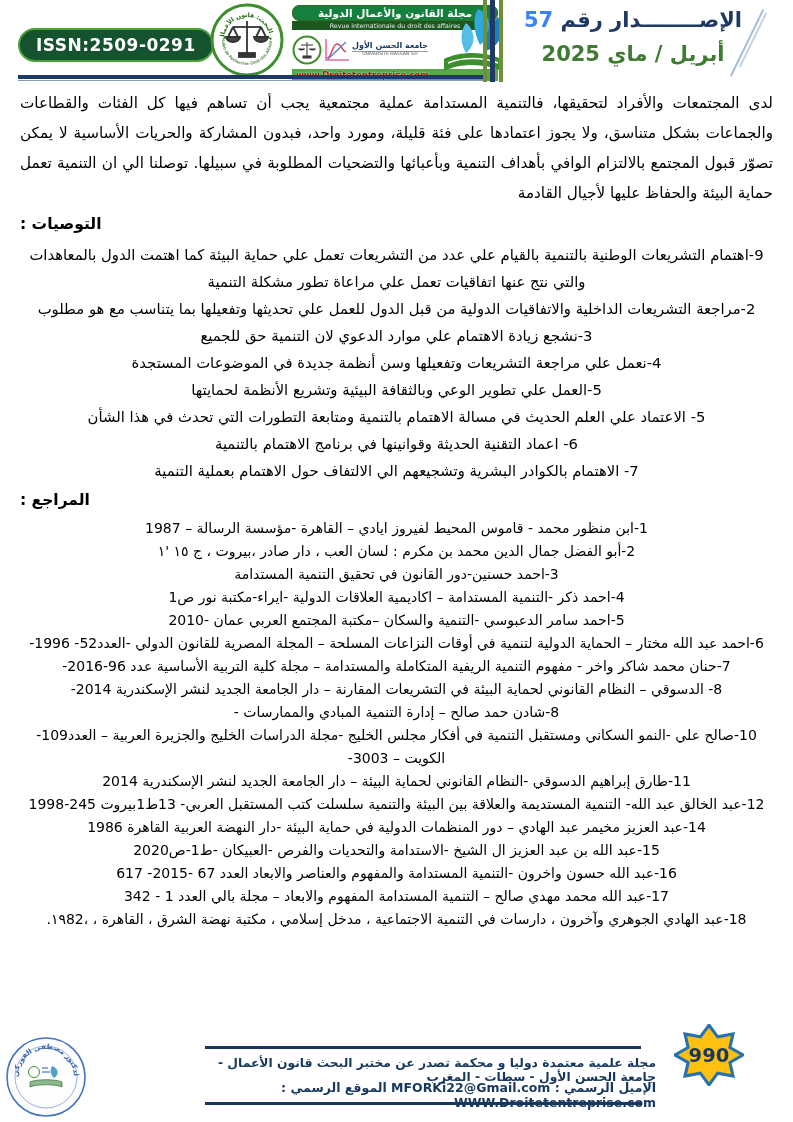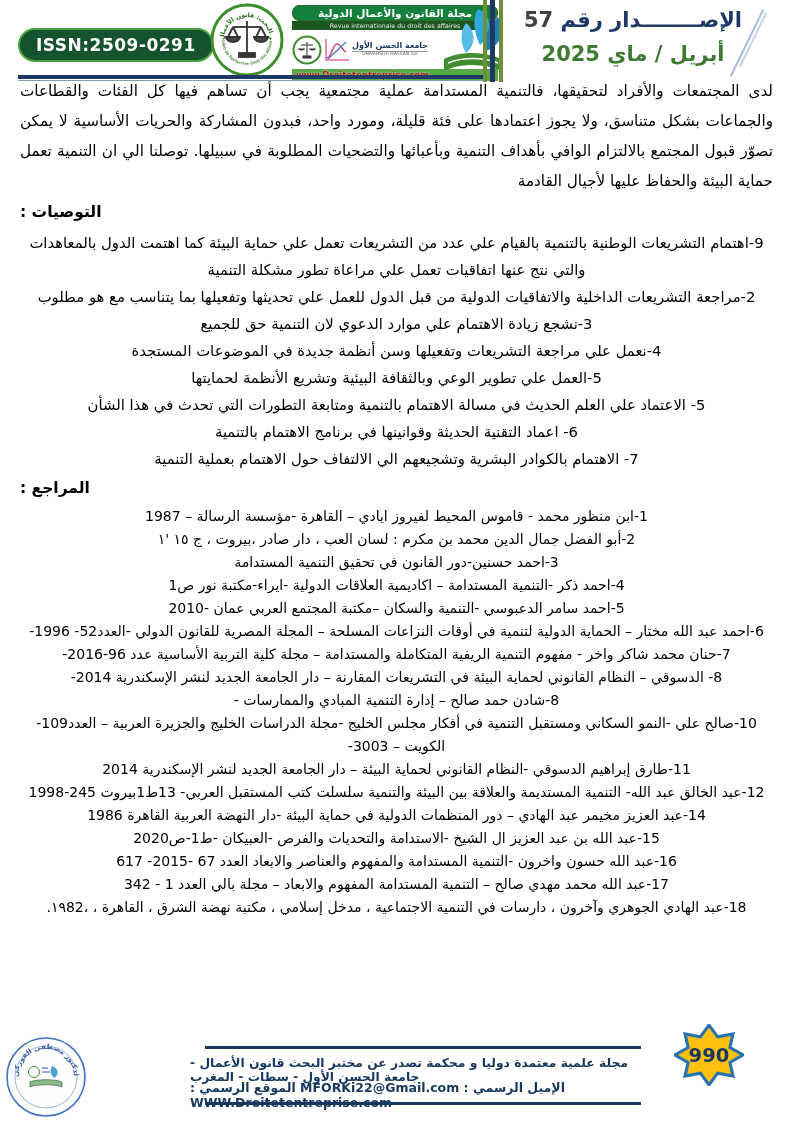--- a/index.html
+++ b/index.html
@@ -23,36 +23,36 @@
           text-align:left;padding:1px 4px;text-shadow:0 0 2px #fff;}
   .book-leaves{position:absolute;right:-10px;top:2px;}
   .hdr-rule{position:absolute;left:18px;top:75px;width:465px;height:4px;background:#1F3864;}
   .hdr-rule2{position:absolute;left:18px;top:80px;width:465px;height:1px;background:#8a9ab5;}
   .vbar{position:absolute;top:0;height:82px;width:4px;}
   .vbar.b1{left:483px;background:#6E8F3C;}
   .vbar.b2{left:490px;background:#1F3864;width:5px;}
   .vbar.b3{left:499px;background:#6E8F3C;}
   .issue-block{position:absolute;left:508px;top:4px;width:250px;height:76px;direction:rtl;text-align:center;}
   .issue-line{font-size:21px;font-weight:bold;color:#1F3864;margin-top:4px;white-space:nowrap;}
-  .issue-num{color:#404040;}
+  .issue-num{color:#3b82f6;}
   .issue-date{font-size:21px;font-weight:bold;color:#3E7A31;margin-top:10px;white-space:nowrap;}
   .pen{position:absolute;width:2px;height:74px;background:#A9BED6;transform:rotate(26deg);}
   .pen.p1{left:746px;top:6px;}
   .pen.p2{left:752px;top:10px;height:60px;background:#c3d2e4;}
   
-  .content{position:absolute;top:76px;left:20px;right:20px;direction:rtl;color:#000;}
+  .content{position:absolute;top:88px;left:20px;right:20px;direction:rtl;color:#000;}
   .intro{font-size:15.2px;line-height:30px;text-align:justify;margin:0;}
   .section-heading{font-size:15.5px;font-weight:bold;text-align:left;margin:3px 0;line-height:27px;}
   .rec-item{font-size:14.8px;line-height:27px;text-align:center;}
   .ref-item{font-size:14px;line-height:23px;text-align:center;}
   
   .f-rule{position:absolute;left:205px;width:436px;height:3px;background:#17375E;}
   .f-rule.top{top:1046px;}
   .f-rule.bot{top:1102px;}
-  .f-text{position:absolute;left:190px;width:466px;direction:rtl;text-align:left;
+  .f-text{position:absolute;left:190px;width:466px;direction:rtl;text-align:right;
           color:#17375E;font-weight:bold;}
   .f-text.l1{top:1056px;font-size:12.3px;}
   .f-text.l2{top:1080px;font-size:12.5px;}
   .star-badge{position:absolute;left:674px;top:1024px;}
   .stamp{position:absolute;left:4px;top:1034px;}
 </style>
 </head>
 <body>
 
 <div class="page">

